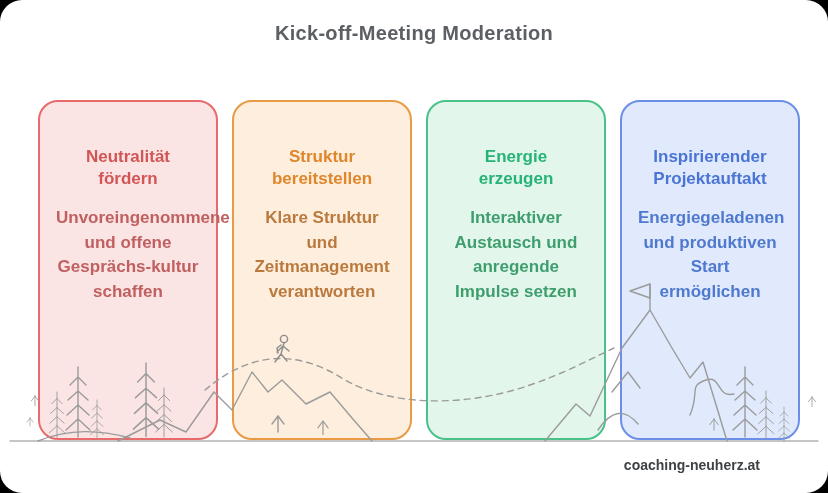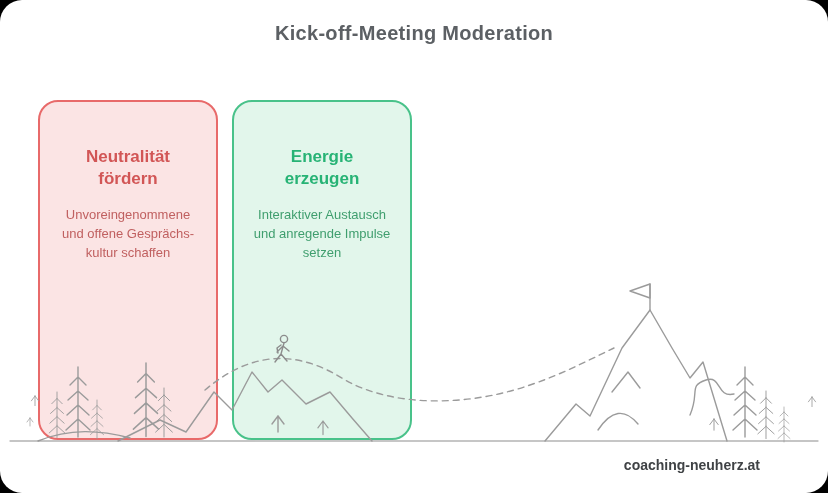--- a/index.html
+++ b/index.html
@@ -35,21 +35,21 @@
   .card-title{
     margin:0 auto;
     max-width:122px;
     font-size:17px;font-weight:700;
     line-height:1.3;
     color:var(--heading,#333);
   }
   .card-body{
     margin:16px auto 0;
     padding:0 16px;
-    font-size:13px;font-weight:400;
+    font-size:17px;font-weight:700;
     line-height:1.45;
     color:var(--bodycol,#555);
   }
   .scene{
     position:absolute;inset:0;
     z-index:2;
     pointer-events:none;
   }
   .watermark{
     position:absolute;
@@ -64,23 +64,31 @@
 
 <div class="canvas">
 
   <div class="page-title">Kick-off-Meeting Moderation</div>
 
   <div class="cards">
     <div class="card" style="--border: #e86a6a; --fill: #fbe4e4; --heading: #d25656; --bodycol: #c06060;">
       <h2 class="card-title">Neutralität fördern</h2>
       <p class="card-body">Unvoreingenommene und offene Gesprächs-kultur schaffen</p>
     </div>
+    <div class="card" style="--border: #e99a45; --fill: #fdeedd; --heading: #e0862c; --bodycol: #bb7a3d;">
+      <h2 class="card-title">Struktur bereitstellen</h2>
+      <p class="card-body">Klare Struktur und Zeitmanagement verantworten</p>
+    </div>
     <div class="card" style="--border: #49c28a; --fill: #e2f6eb; --heading: #27b375; --bodycol: #3f9e6e;">
       <h2 class="card-title">Energie erzeugen</h2>
       <p class="card-body">Interaktiver Austausch und anregende Impulse setzen</p>
+    </div>
+    <div class="card" style="--border: #6b8fe8; --fill: #e0eafc; --heading: #4a74d6; --bodycol: #4f79cf;">
+      <h2 class="card-title">Inspirierender Projektauftakt</h2>
+      <p class="card-body">Energiegeladenen und produktiven Start ermöglichen</p>
     </div>
   </div>
 
   <svg class="scene" width="828" height="493" viewBox="0 0 828 493" fill="none" stroke="#9b9b9b" stroke-width="1.4" stroke-linecap="round" stroke-linejoin="round">
     <defs>
       <g id="pine">
         <path d="M0 0 V70 M0 10 L-8 18 M0 10 L8 18 M0 24 L-10 33 M0 24 L10 33 M0 38 L-11 48 M0 38 L11 48 M0 52 L-12 63 M0 52 L12 63"></path>
       </g>
       <g id="twig">
         <path d="M0 0 V16 M0 0 L-6 8 M0 0 L6 8"></path>

